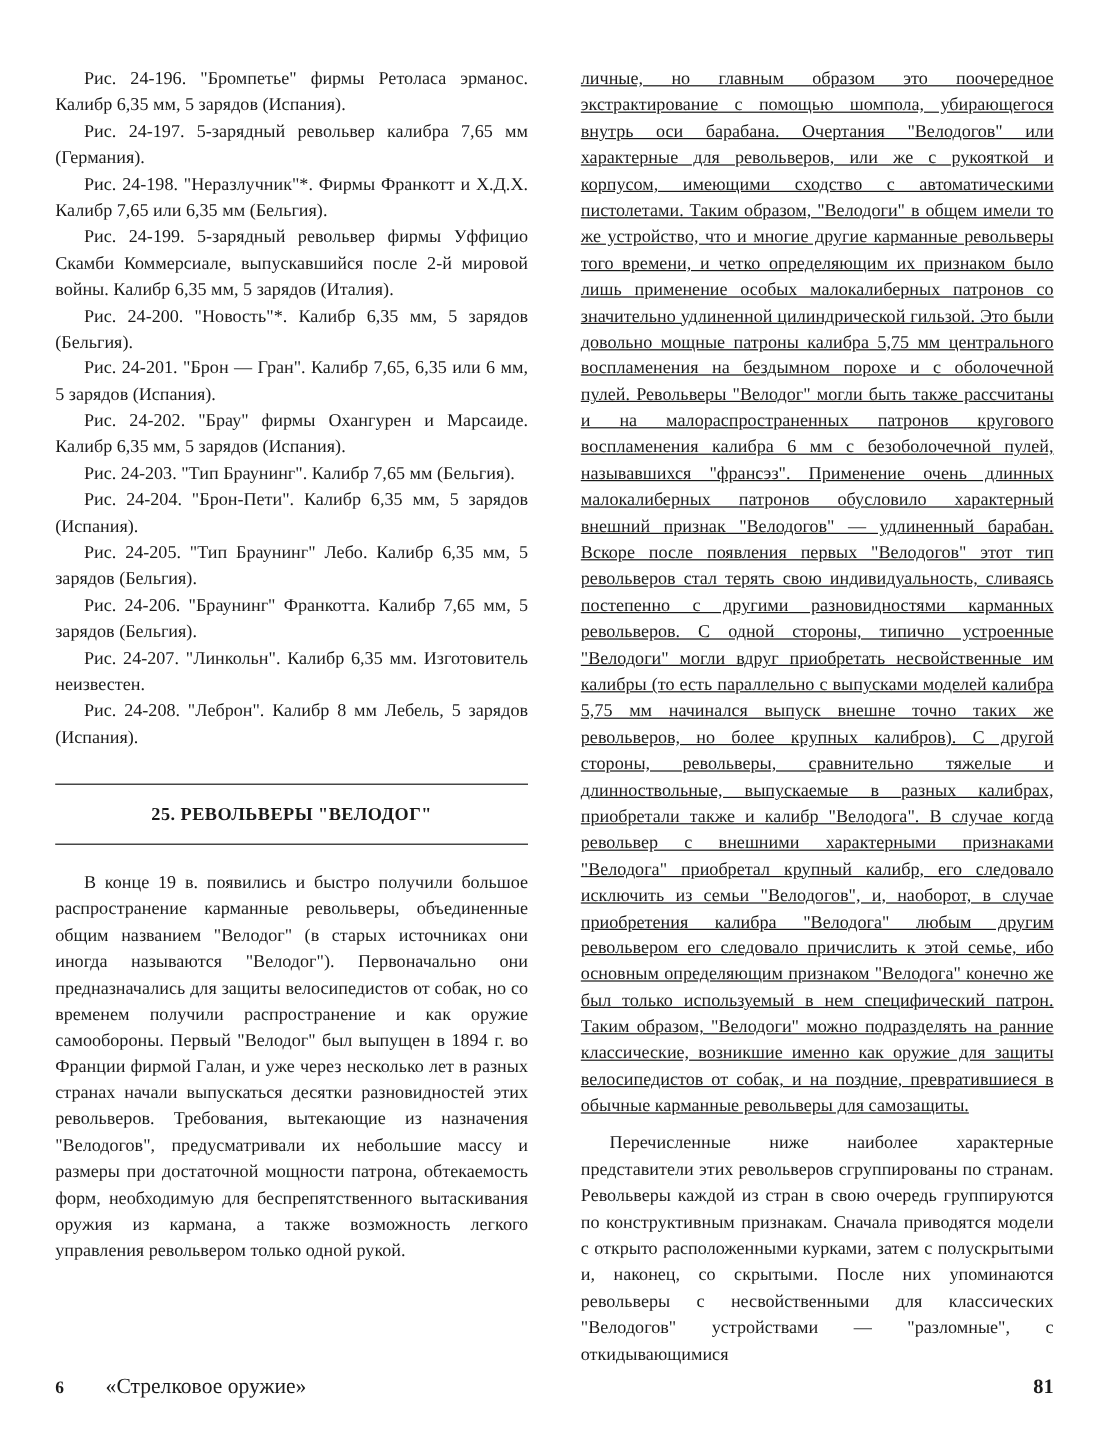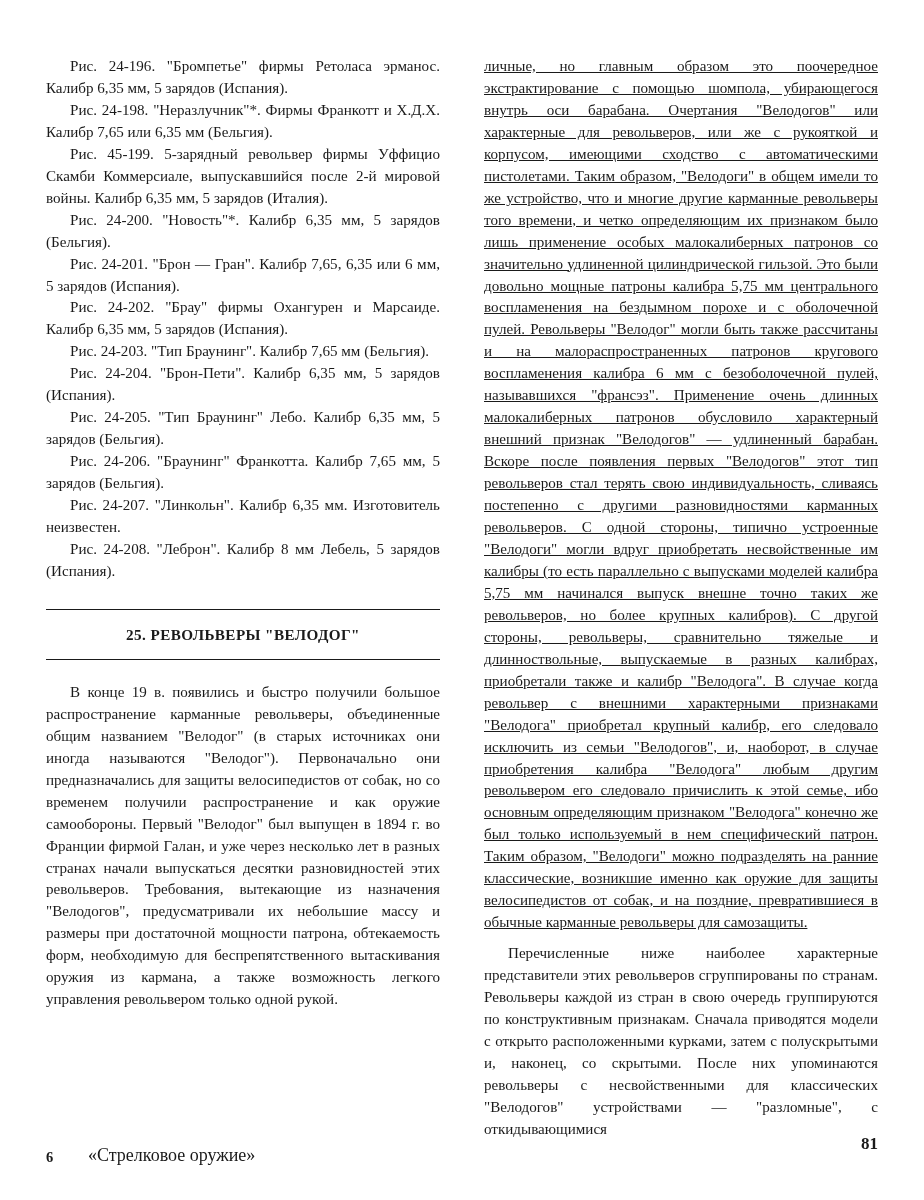--- a/index.html
+++ b/index.html
@@ -79,38 +79,39 @@
   }
   .footer .book-title {
     position: absolute;
     left: 42px;
     bottom: 0;
     font-size: 18px;
   }
   .footer .page-num-right {
     position: absolute;
     right: 0;
-    bottom: 12px;
+    bottom: 0;
     font-size: 17px;
     font-weight: bold;
   }
   .spacer-sm { height: 9px; }
 </style>
 </head>
 <body>
 
 <div class="page">
 
   <div class="columns">
 
     <div class="col">
       <div class="fig-list">
         <p>Рис. 24-196. "Бромпетье" фирмы Ретоласа эрманос. Калибр 6,35 мм, 5 зарядов (Испания).</p>
+        <p>Рис. 24-197. 5-зарядный револьвер калибра 7,65 мм (Германия).</p>
         <p>Рис. 24-198. "Неразлучник"*. Фирмы Франкотт и Х.Д.Х. Калибр 7,65 или 6,35 мм (Бельгия).</p>
-        <p>Рис. 45-199. 5-зарядный револьвер фирмы Уффицио Скамби Коммерсиале, выпускавшийся после 2-й мировой войны. Калибр 6,35 мм, 5 зарядов (Италия).</p>
+        <p>Рис. 24-199. 5-зарядный револьвер фирмы Уффицио Скамби Коммерсиале, выпускавшийся после 2-й мировой войны. Калибр 6,35 мм, 5 зарядов (Италия).</p>
         <p>Рис. 24-200. "Новость"*. Калибр 6,35 мм, 5 зарядов (Бельгия).</p>
         <p>Рис. 24-201. "Брон — Гран". Калибр 7,65, 6,35 или 6 мм, 5 зарядов (Испания).</p>
         <p>Рис. 24-202. "Брау" фирмы Охангурен и Марсаиде. Калибр 6,35 мм, 5 зарядов (Испания).</p>
         <p>Рис. 24-203. "Тип Браунинг". Калибр 7,65 мм (Бельгия).</p>
         <p>Рис. 24-204. "Брон-Пети". Калибр 6,35 мм, 5 зарядов (Испания).</p>
         <p>Рис. 24-205. "Тип Браунинг" Лебо. Калибр 6,35 мм, 5 зарядов (Бельгия).</p>
         <p>Рис. 24-206. "Браунинг" Франкотта. Калибр 7,65 мм, 5 зарядов (Бельгия).</p>
         <p>Рис. 24-207. "Линкольн". Калибр 6,35 мм. Изготовитель неизвестен.</p>
         <p>Рис. 24-208. "Леброн". Калибр 8 мм Лебель, 5 зарядов (Испания).</p>
       </div>

